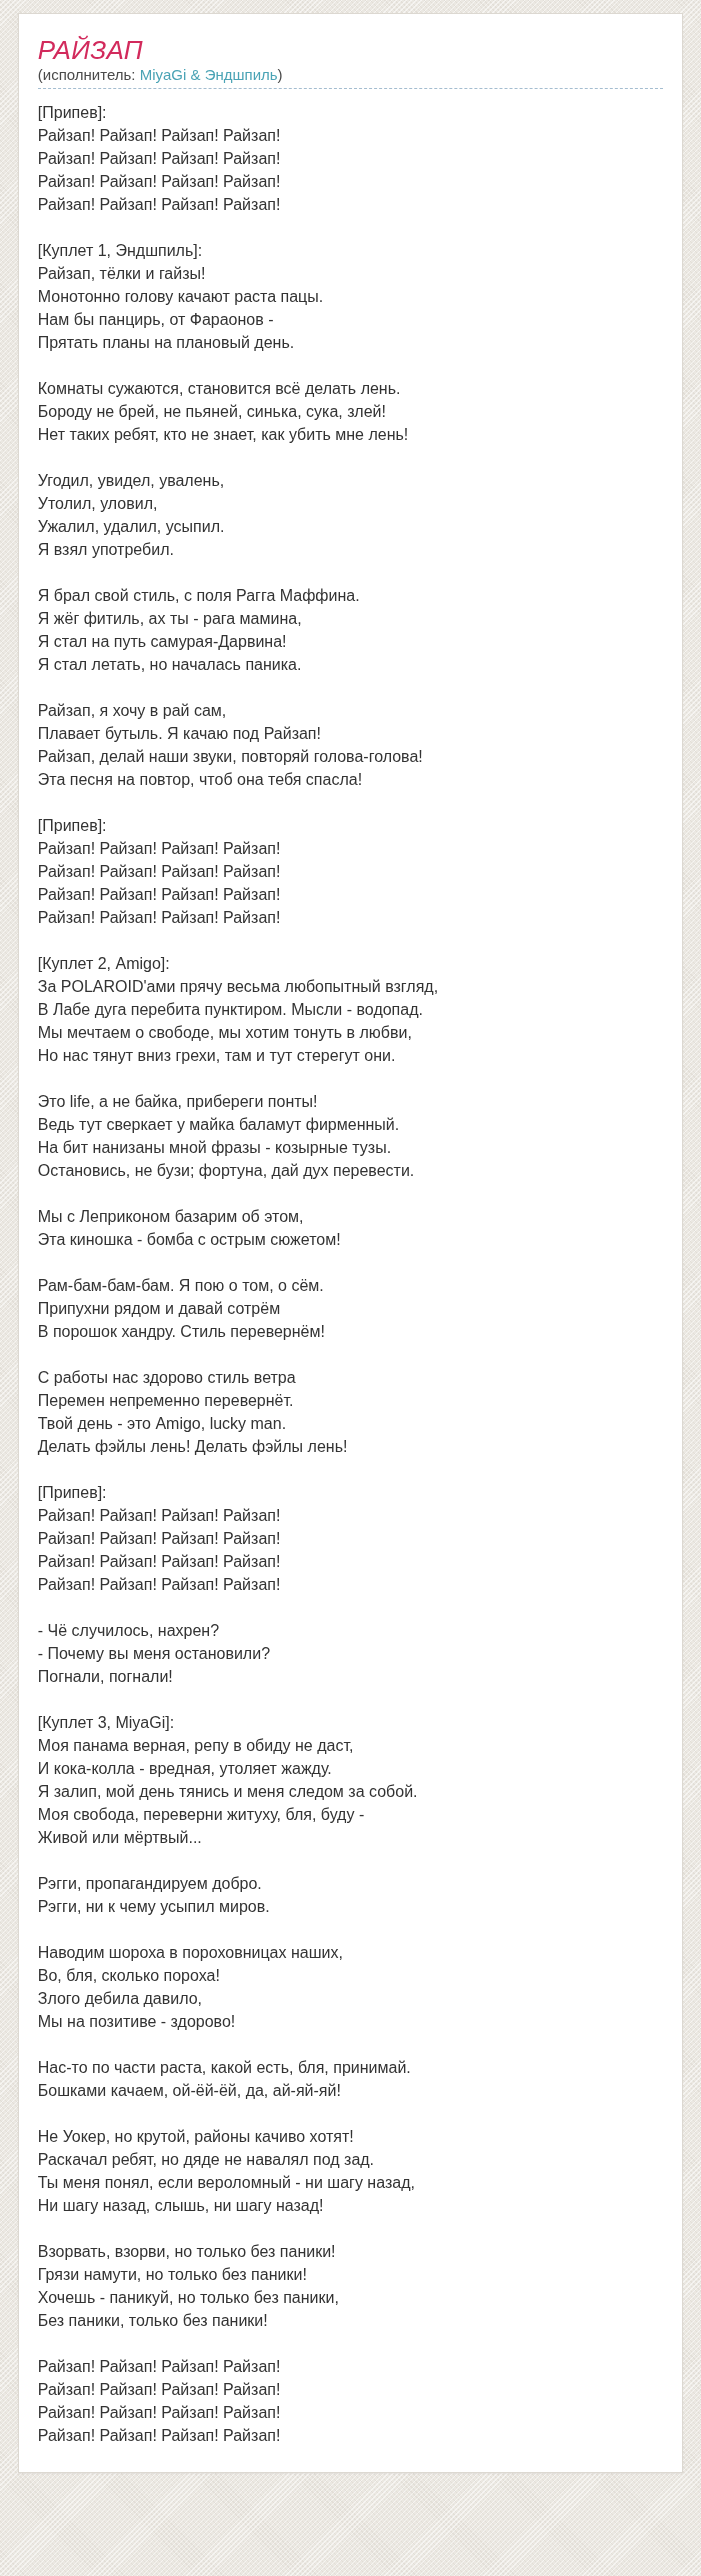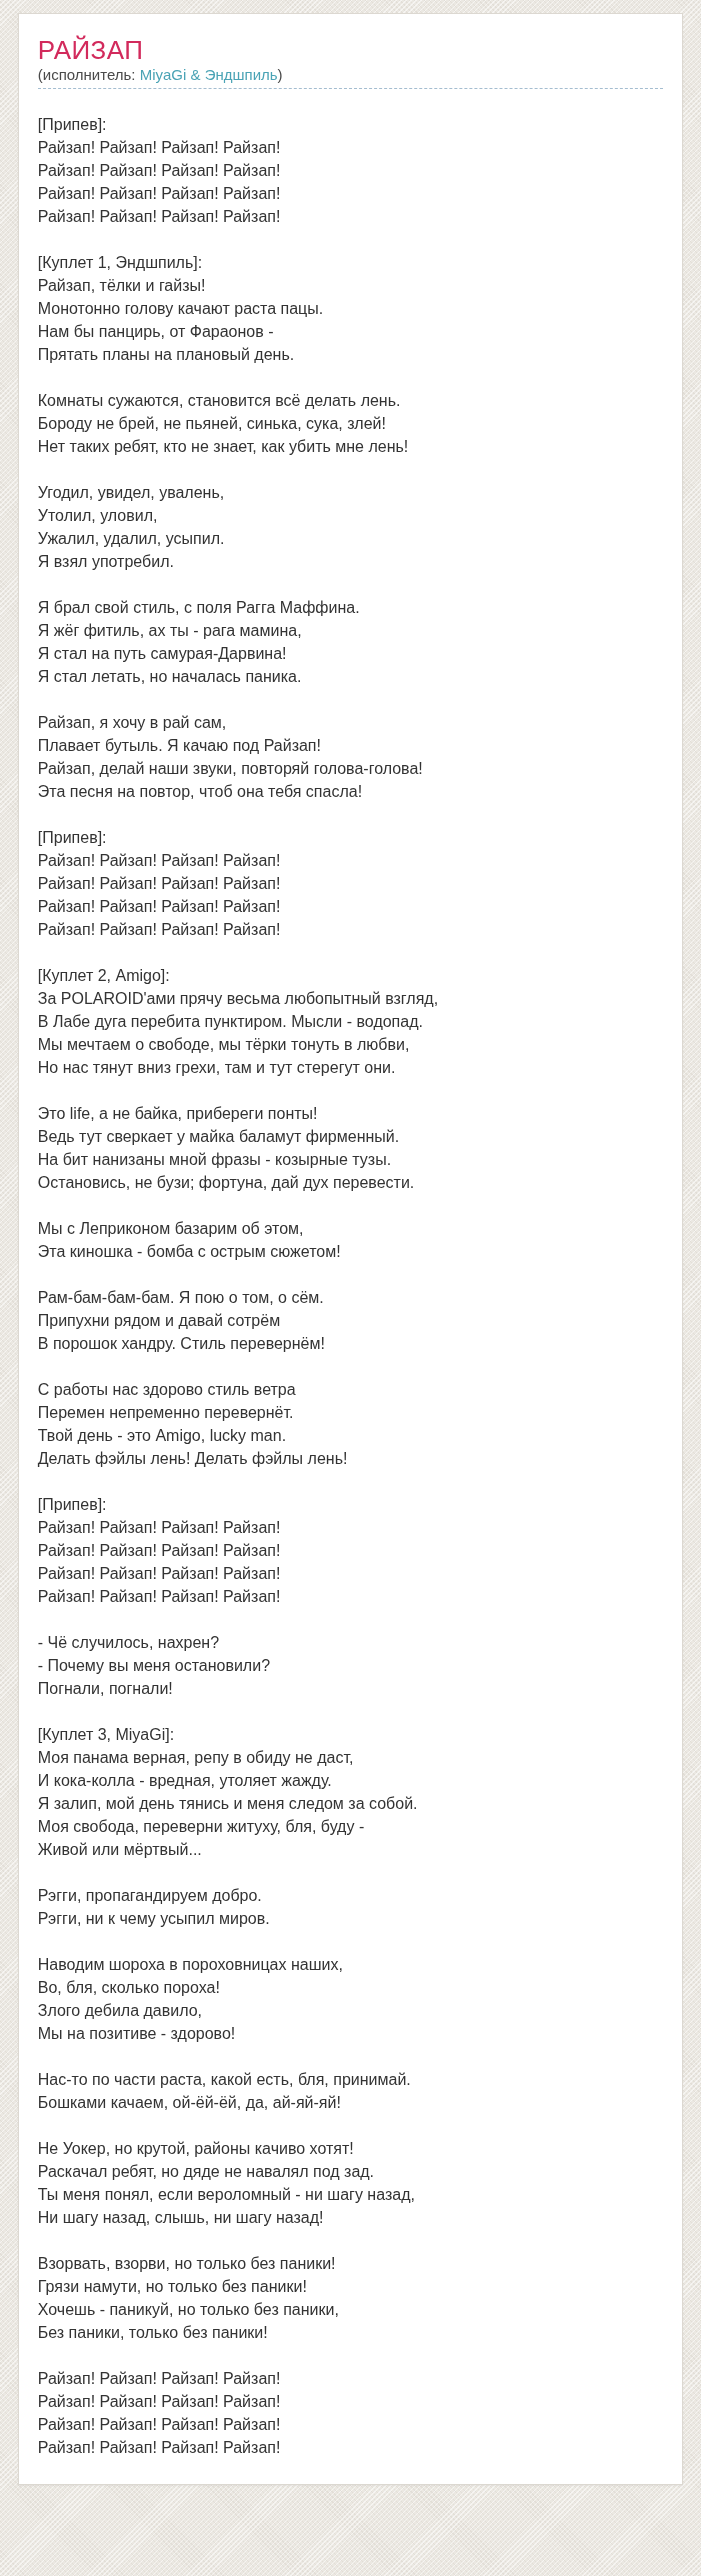--- a/index.html
+++ b/index.html
@@ -24,28 +24,29 @@
     padding: 21px 18.4px 24.6px 18.4px;
     box-sizing: border-box;
   }
   .song-title {
     margin: 0;
     font-size: 26px;
     line-height: 30px;
     font-weight: 400;
     color: #d22a5c;
     letter-spacing: 0.4px;
+    font-style: italic;
   }
   .performer-line {
     font-size: 15px;
     line-height: 19px;
     color: #4a4a4a;
     padding-bottom: 4.4px;
     border-bottom: 0.9px dashed #a4bdd0;
-    margin-bottom: 24px;
+    margin-bottom: 12px;
   }
   .artist-link {
     color: #4aa3b5;
     text-decoration: none;
     cursor: pointer;
   }
   .lyrics {
     font-size: 16px;
     line-height: 23px;
     color: #333333;
@@ -92,21 +93,21 @@
 Райзап, делай наши звуки, повторяй голова-голова!
 Эта песня на повтор, чтоб она тебя спасла!</div>
     <div class="stanza">[Припев]:
 Райзап! Райзап! Райзап! Райзап!
 Райзап! Райзап! Райзап! Райзап!
 Райзап! Райзап! Райзап! Райзап!
 Райзап! Райзап! Райзап! Райзап!</div>
     <div class="stanza">[Куплет 2, Amigo]:
 За POLAROID'ами прячу весьма любопытный взгляд,
 В Лабе дуга перебита пунктиром. Мысли - водопад.
-Мы мечтаем о свободе, мы тёрки тонуть в любви,
+Мы мечтаем о свободе, мы хотим тонуть в любви,
 Но нас тянут вниз грехи, там и тут стерегут они.</div>
     <div class="stanza">Это life, а не байка, прибереги понты!
 Ведь тут сверкает у майка баламут фирменный.
 На бит нанизаны мной фразы - козырные тузы.
 Остановись, не бузи; фортуна, дай дух перевести.</div>
     <div class="stanza">Мы с Леприконом базарим об этом,
 Эта киношка - бомба с острым сюжетом!</div>
     <div class="stanza">Рам-бам-бам-бам. Я пою о том, о сём.
 Припухни рядом и давай сотрём
 В порошок хандру. Стиль перевернём!</div>

